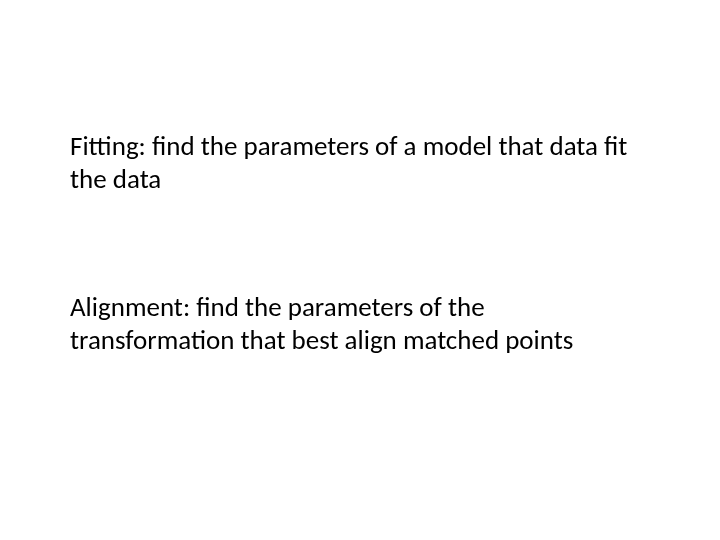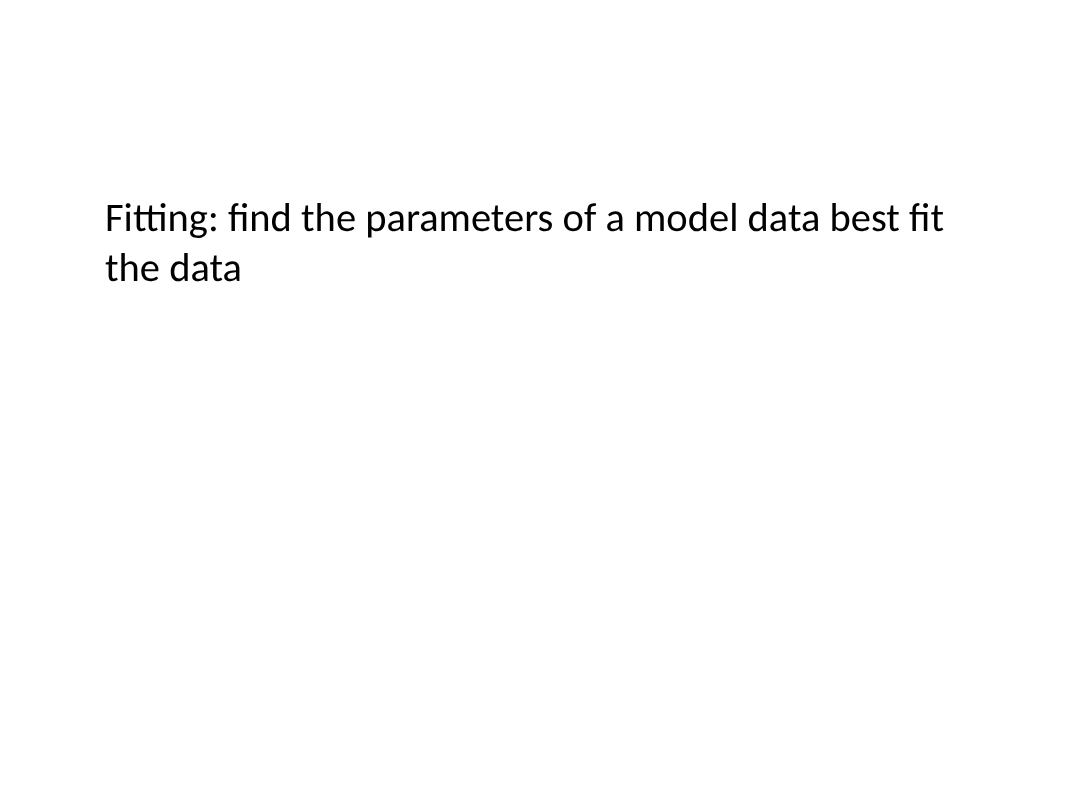--- a/index.html
+++ b/index.html
@@ -21,14 +21,15 @@
     .paragraph {
       font-size: 27px;
       line-height: 1.22;
       margin-bottom: 95px;
     }
   </style>
 </head>
 <body>
 
 <div class="slide">
-  <p class="paragraph">Fitting: find the parameters of a model data best fit the data</p>
+  <p class="paragraph">Fitting: find the parameters of a model that data fit the data</p>
+  <p class="paragraph">Alignment: find the parameters of the transformation that best align matched points</p>
 </div>
 
 </body></html>

